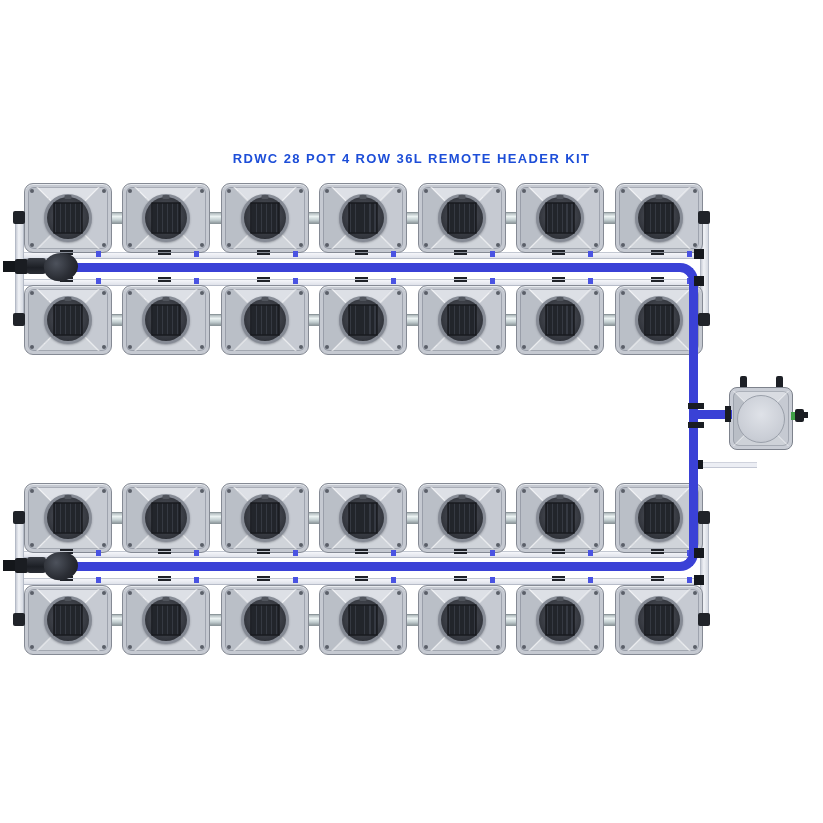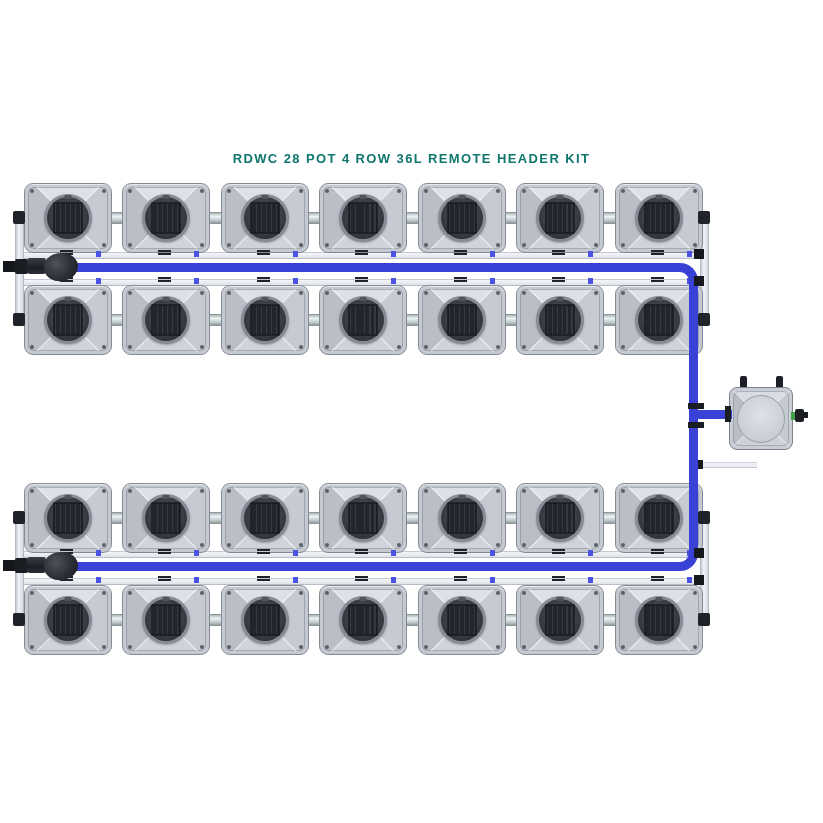--- a/index.html
+++ b/index.html
@@ -79,21 +79,21 @@
   .fit-knob{position:absolute;left:795px;top:409px;width:9px;height:13px;background:#1a1d22;border-radius:2px;z-index:4;}
   .fit-tip{position:absolute;left:804px;top:412px;width:4px;height:6px;background:#1a1d22;z-index:4;}
   .ret{position:absolute;left:701px;top:462px;width:56px;height:4px;background:#eceef4;
        border-top:1px solid #d0d3dd;border-bottom:1px solid #c4c8d4;z-index:2;}
   .ret-cap{position:absolute;left:693px;top:460px;width:10px;height:9px;background:#15181d;z-index:3;}
 </style>
 </head>
 <body>
 
 <div class="stage">
-  <div class="title" style="color: #0f766e;">RDWC 28 POT 4 ROW 36L REMOTE HEADER KIT</div>
+  <div class="title" style="color: #1d4ed8;">RDWC 28 POT 4 ROW 36L REMOTE HEADER KIT</div>
 
   <div id="pots">
       <div class="pipe-run" style="left: 40px; top: 212px; width: 645px;"></div>
       <div class="pot" style="left: 24px; top: 183px;">
         <div class="lid"></div>
         <div class="ring">
           <div class="hole">
             <div class="net"></div>
           </div>
         </div>

